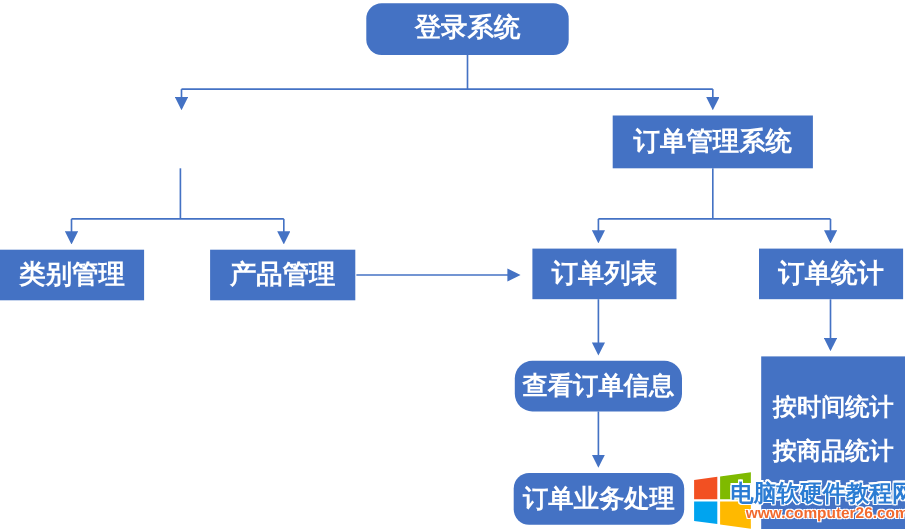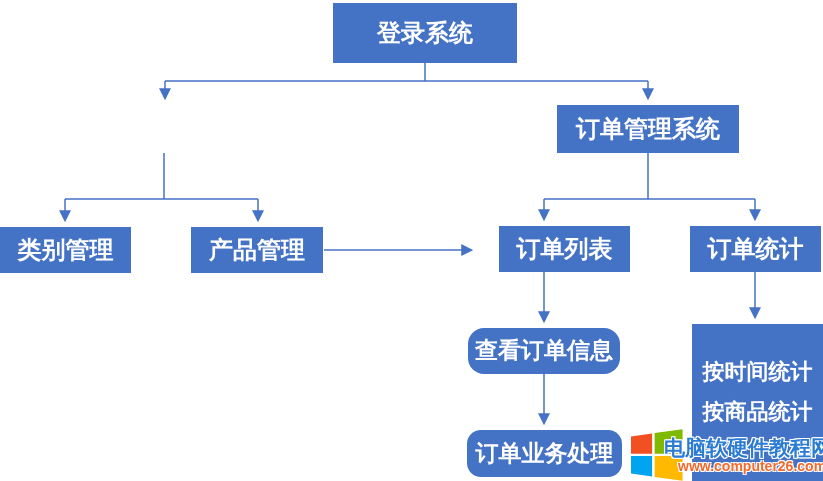--- a/index.html
+++ b/index.html
@@ -24,41 +24,42 @@
     font-weight: bold;
     display: flex;
     align-items: center;
     justify-content: center;
     text-align: center;
     z-index: 2;
     line-height: 1.1;
   }
   .fs24 { font-size: 24px; }
   .fs23 { font-size: 23px; }
-  .node-login         { left: 333px; top: 3px;   width: 184px; height: 60px; }
+  .node-login         { left: 333px; top: 3px;   width: 184px; height: 47px; border-radius: 14px; }
   .node-catalog       { left: 74px;  top: 105px; width: 181px; height: 48px; }
   .node-order-system  { left: 557px; top: 105px; width: 182px; height: 48px; }
   .node-category      { left: 0px;   top: 227px; width: 131px; height: 46px; }
   .node-product       { left: 191px; top: 227px; width: 132px; height: 46px; }
-  .node-order-list    { left: 499px; top: 226px; width: 131px; height: 46px; }
+  .node-order-list    { left: 484px; top: 226px; width: 131px; height: 46px; }
   .node-order-stats   { left: 690px; top: 226px; width: 131px; height: 46px; }
   .node-view-order    { left: 468px; top: 328px; width: 152px; height: 46px; border-radius: 16px; }
   .node-order-process { left: 467px; top: 430px; width: 155px; height: 47px; border-radius: 14px; }
   .node-stats-detail {
     left: 692px; top: 324px; width: 131px; height: 157px;
     flex-direction: column;
     justify-content: flex-start;
     padding-top: 28px;
     box-sizing: border-box;
     font-size: 22px;
   }
   .node-stats-detail .stat-line {
     display: block;
     line-height: 40px;
     white-space: nowrap;
+    font-family: Liberation Mono, monospace;
   }
   .watermark {
     position: absolute;
     left: 610px; top: 426px;
     width: 213px; height: 55px;
     z-index: 3;
   }
   .win-logo {
     position: absolute;
     left: 7px; top: 3px;

